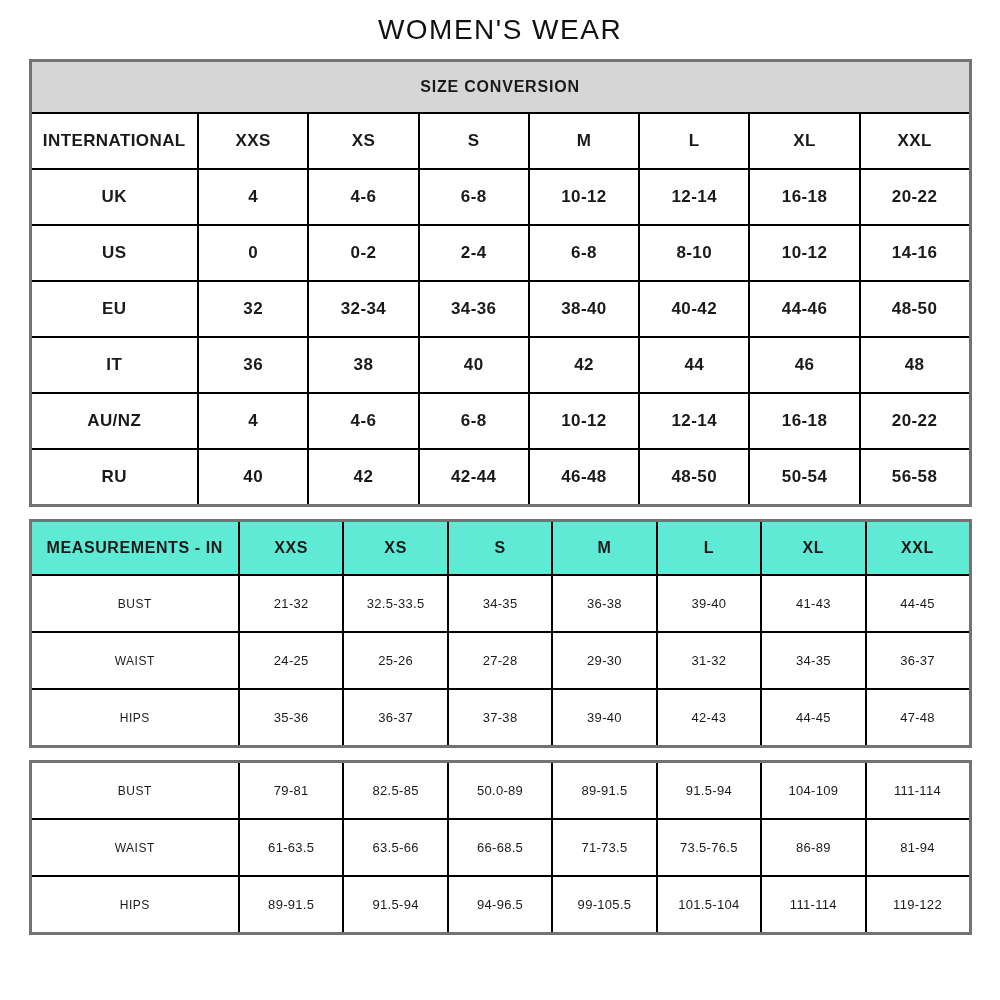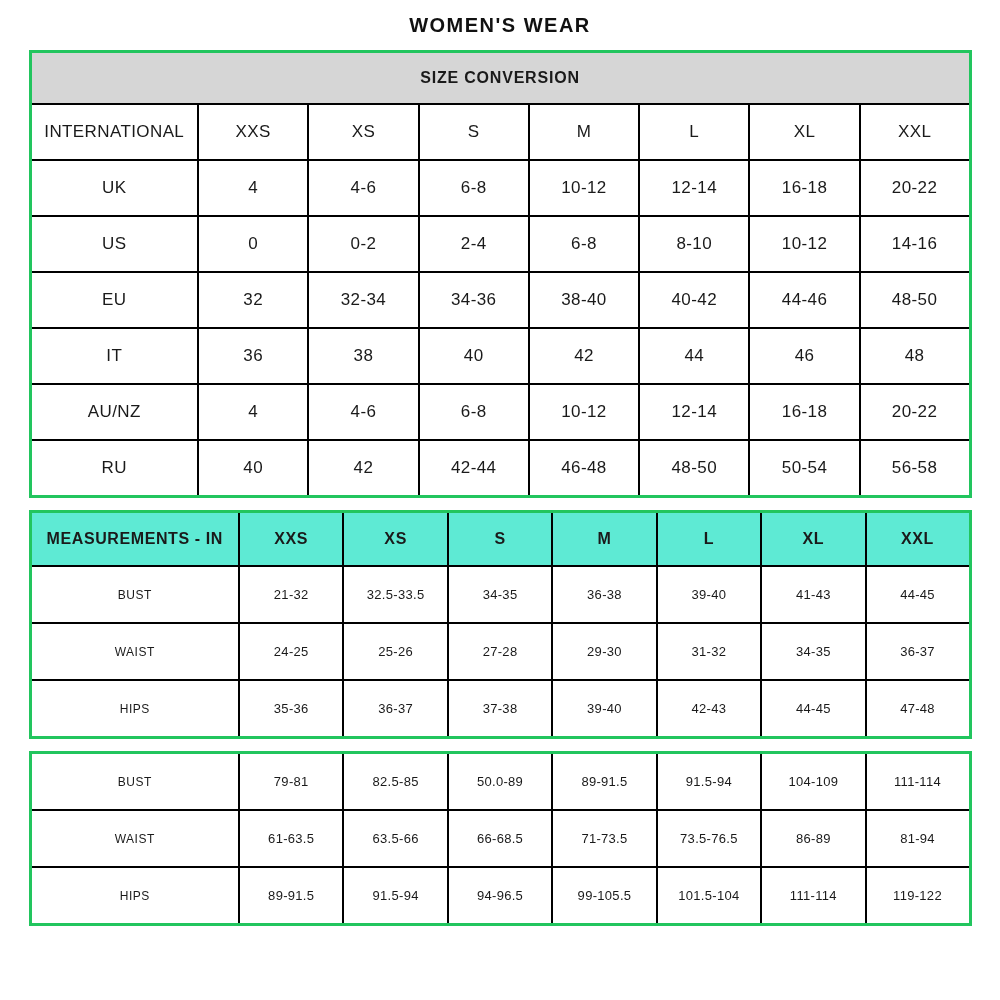--- a/index.html
+++ b/index.html
@@ -10,32 +10,32 @@
     font-family: "Liberation Sans", "DejaVu Sans", sans-serif;
     color: #1a1a1a;
   }
   .page {
     width: 943px;
     margin: 0 auto;
     padding-top: 10px;
   }
   .page-title {
     text-align: center;
-    font-size: 20px;
-    font-weight: 700;
+    font-size: 28px;
+    font-weight: 400;
     letter-spacing: 1.5px;
     color: #111111;
     margin: 4px 0 13px 0;
   }
   table {
     border-collapse: collapse;
     table-layout: fixed;
     width: 943px;
     margin: 12px 0 10px 0;
-    border: 3px solid #22c55e;
+    border: 3px solid #737373;
   }
   td {
     border: 2px solid #000000;
     text-align: center;
     vertical-align: middle;
     padding: 0 4px;
     overflow: hidden;
     white-space: nowrap;
   }
   
@@ -43,21 +43,21 @@
     height: 50px;
     background: #d6d6d6;
     font-weight: 700;
     font-size: 16px;
     letter-spacing: 0.8px;
   }
   .t-conv .colhead td,
   .t-conv .datarow td {
     height: 54px;
     font-size: 17px;
-    font-weight: 400;
+    font-weight: 700;
     letter-spacing: 0.4px;
   }
   
   .t-meas .colhead td {
     height: 52px;
     background: #5eead4;
     font-weight: 700;
     font-size: 16px;
     letter-spacing: 0.6px;
   }

